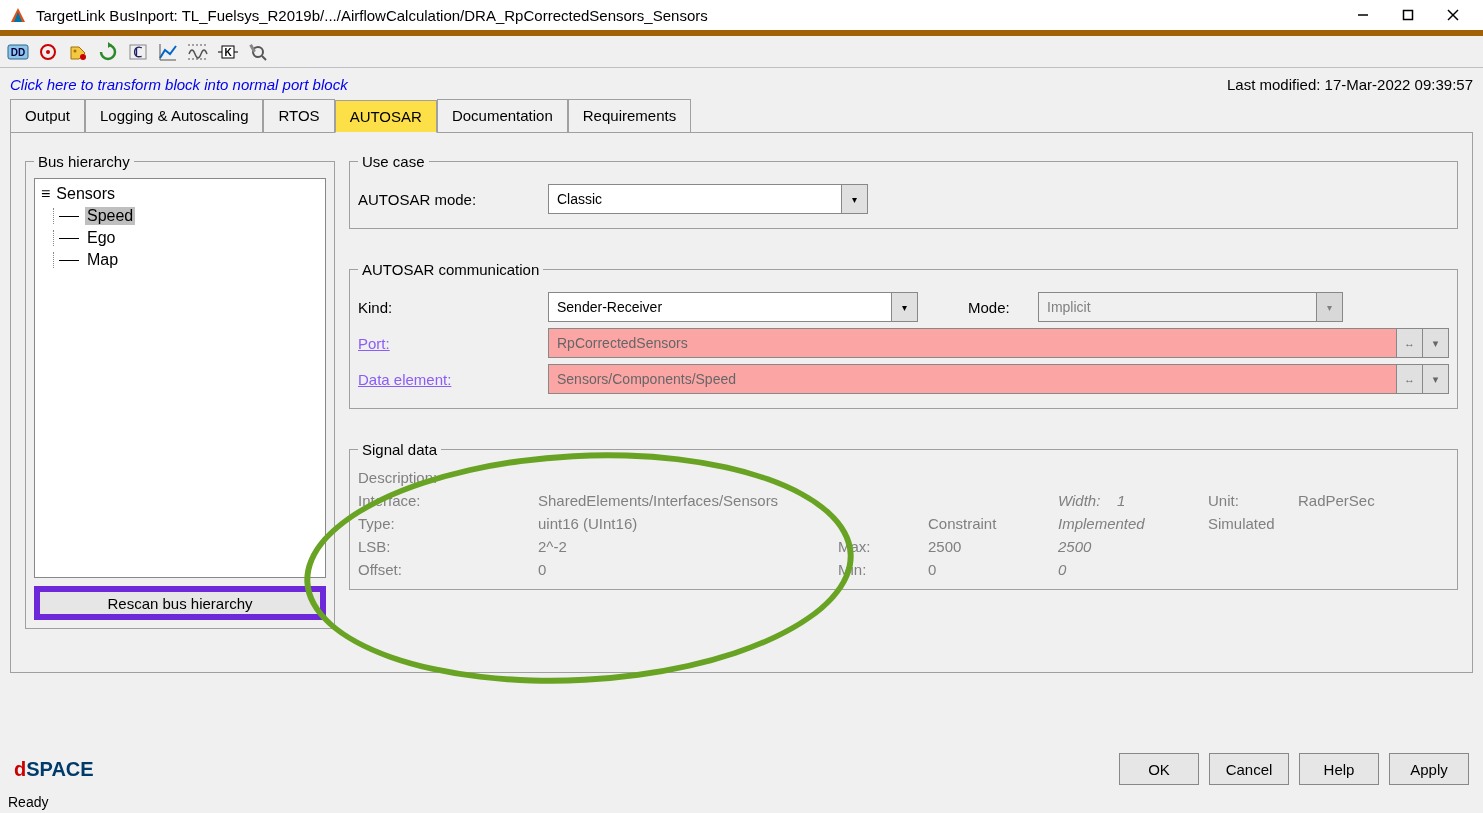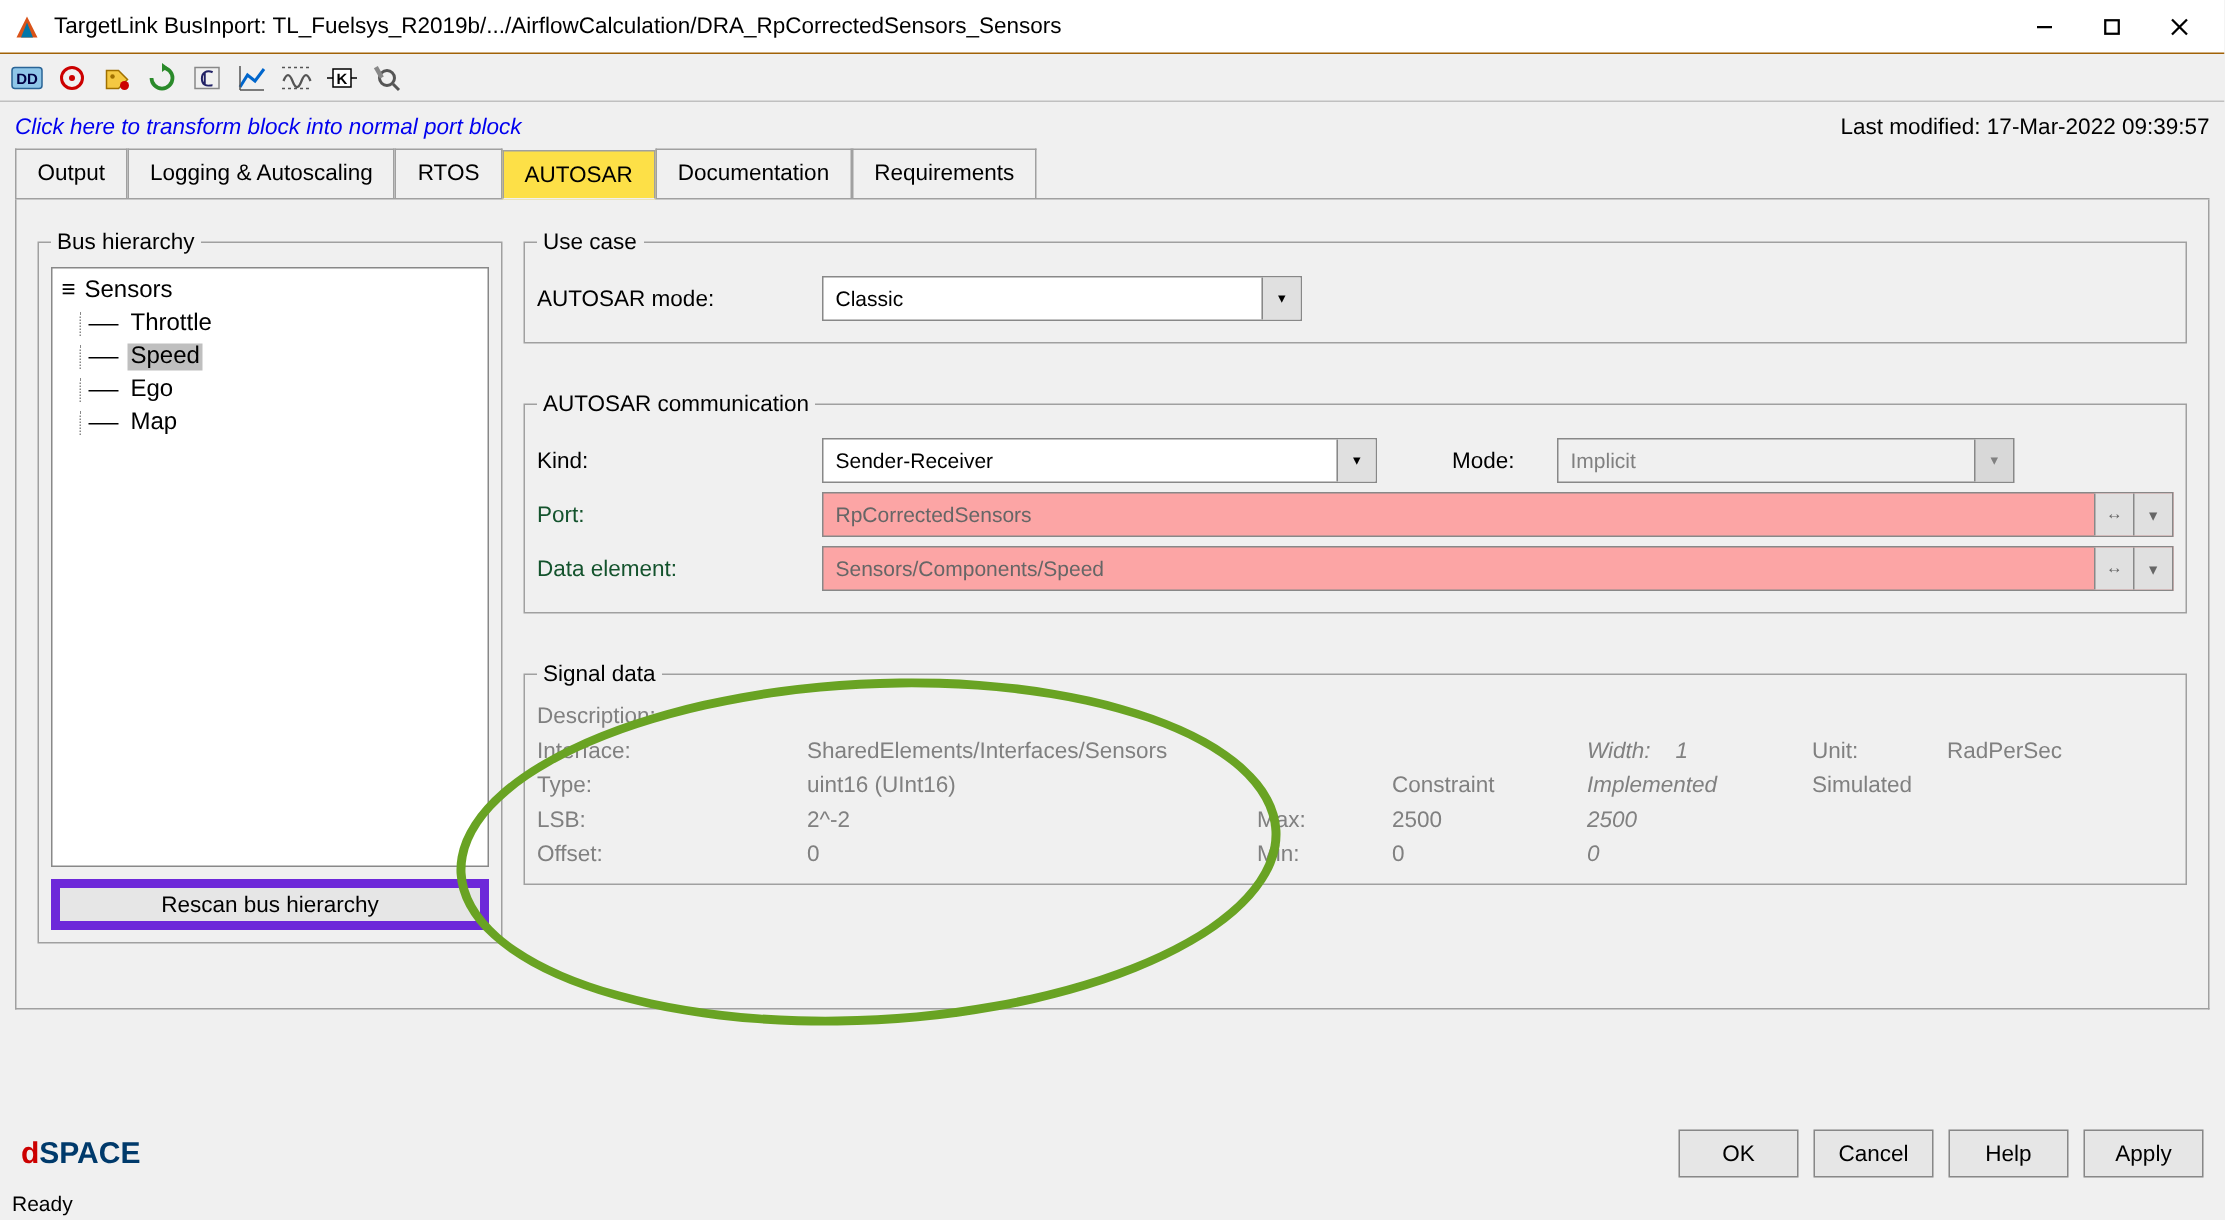--- a/index.html
+++ b/index.html
@@ -12,21 +12,21 @@
   height: 813px;
   overflow: hidden;
   position: relative;
 }
 .titlebar {
   height: 36px;
   background: #fff;
   display: flex;
   align-items: center;
   padding: 0 8px;
-  border-bottom: 1px solid #a16207;
+  border-bottom: 6px solid #a16207;
 }
 .titlebar .app-icon {
   width: 20px; height: 20px;
   margin-right: 8px;
   position: relative;
   display:flex;align-items:center;justify-content:center;
 }
 .titlebar .title { flex: 1; font-size: 15px; }
 .win-controls { display: flex; gap: 0; }
 .win-controls .btn {
@@ -136,21 +136,21 @@
   border:6px solid #6d28d9;
   background:#e6e6e6;
   height:34px;
   font-size:15px;
   cursor:pointer;
   margin-top:8px;
 }
 .right-panel { flex:1; display:flex;flex-direction:column; gap:18px; position:relative;}
 .form-row { display:flex; align-items:center; margin:6px 0; }
 .form-label { width: 190px; font-size:15px; }
-.form-label.disabled { color:#14532d; }
+.form-label.disabled { color:#8b5cf6;text-decoration:underline; }
 .select-box {
   border:1px solid #888;
   background:#fff;
   height:30px;
   display:flex;align-items:center;
   padding: 0 8px;
   position:relative;
   min-width:200px;
 }
 .select-box .arrow {
@@ -329,24 +329,20 @@
 
   <div class="tab-content">
     <div class="left-panel">
       <fieldset>
         <legend>Bus hierarchy</legend>
         <div class="tree">
           <div class="tree-root">
               <span>Sensors</span>
             </div>
           <div class="tree-children">
-            <div class="tree-item">
-                <span class="dash"></span>
-                <span class="lbl">Throttle</span>
-              </div>
             <div class="tree-item selected">
                 <span class="dash"></span>
                 <span class="lbl">Speed</span>
               </div>
             <div class="tree-item">
                 <span class="dash"></span>
                 <span class="lbl">Ego</span>
               </div>
             <div class="tree-item">
                 <span class="dash"></span>

